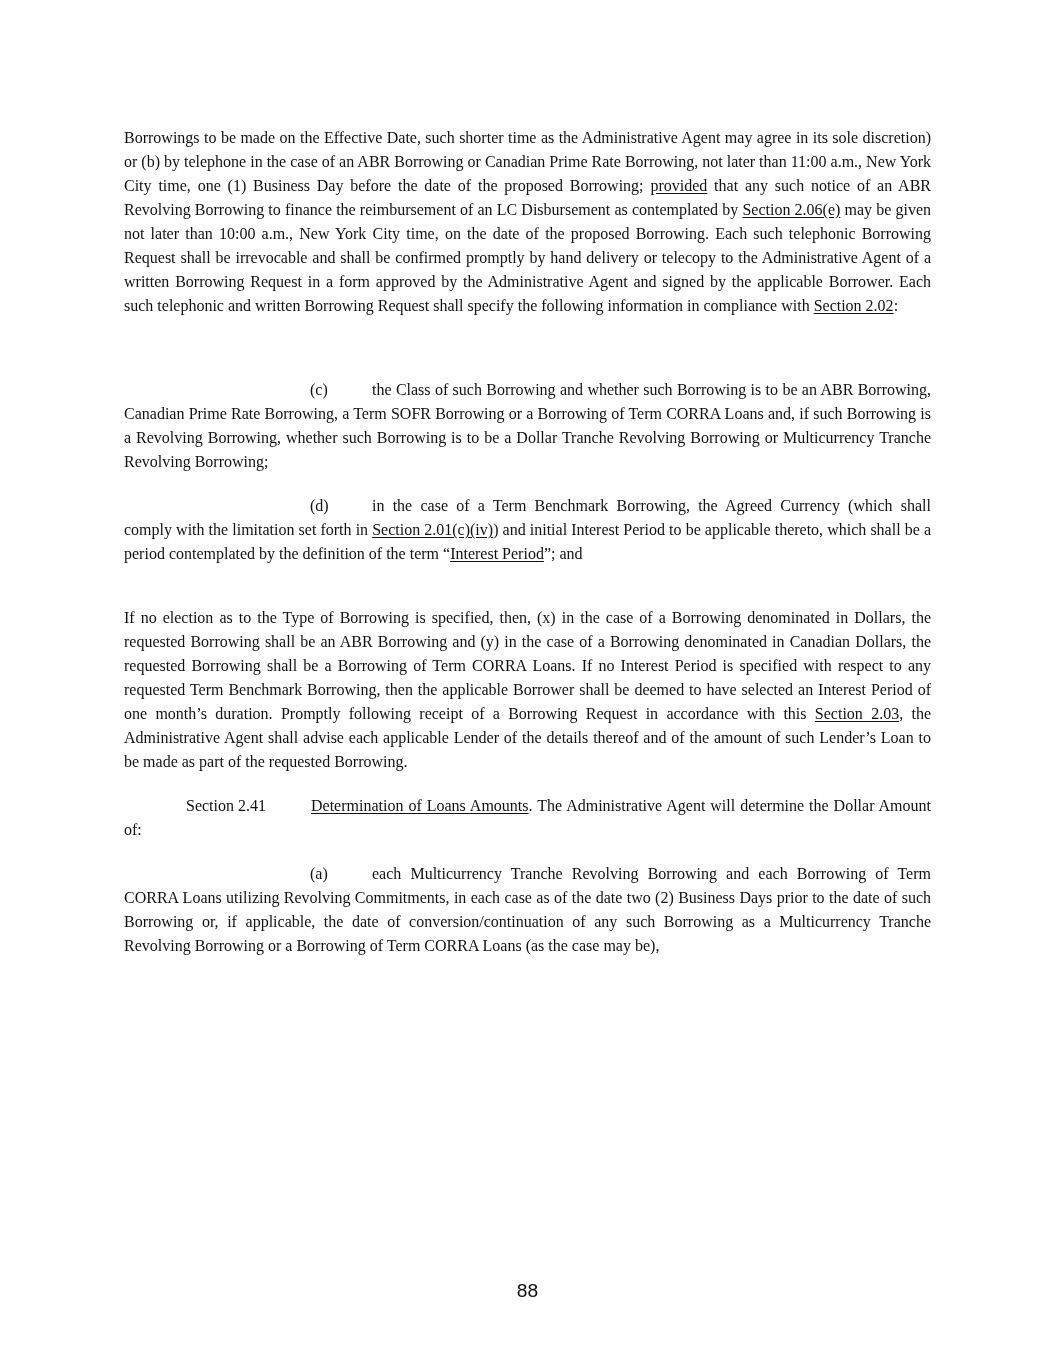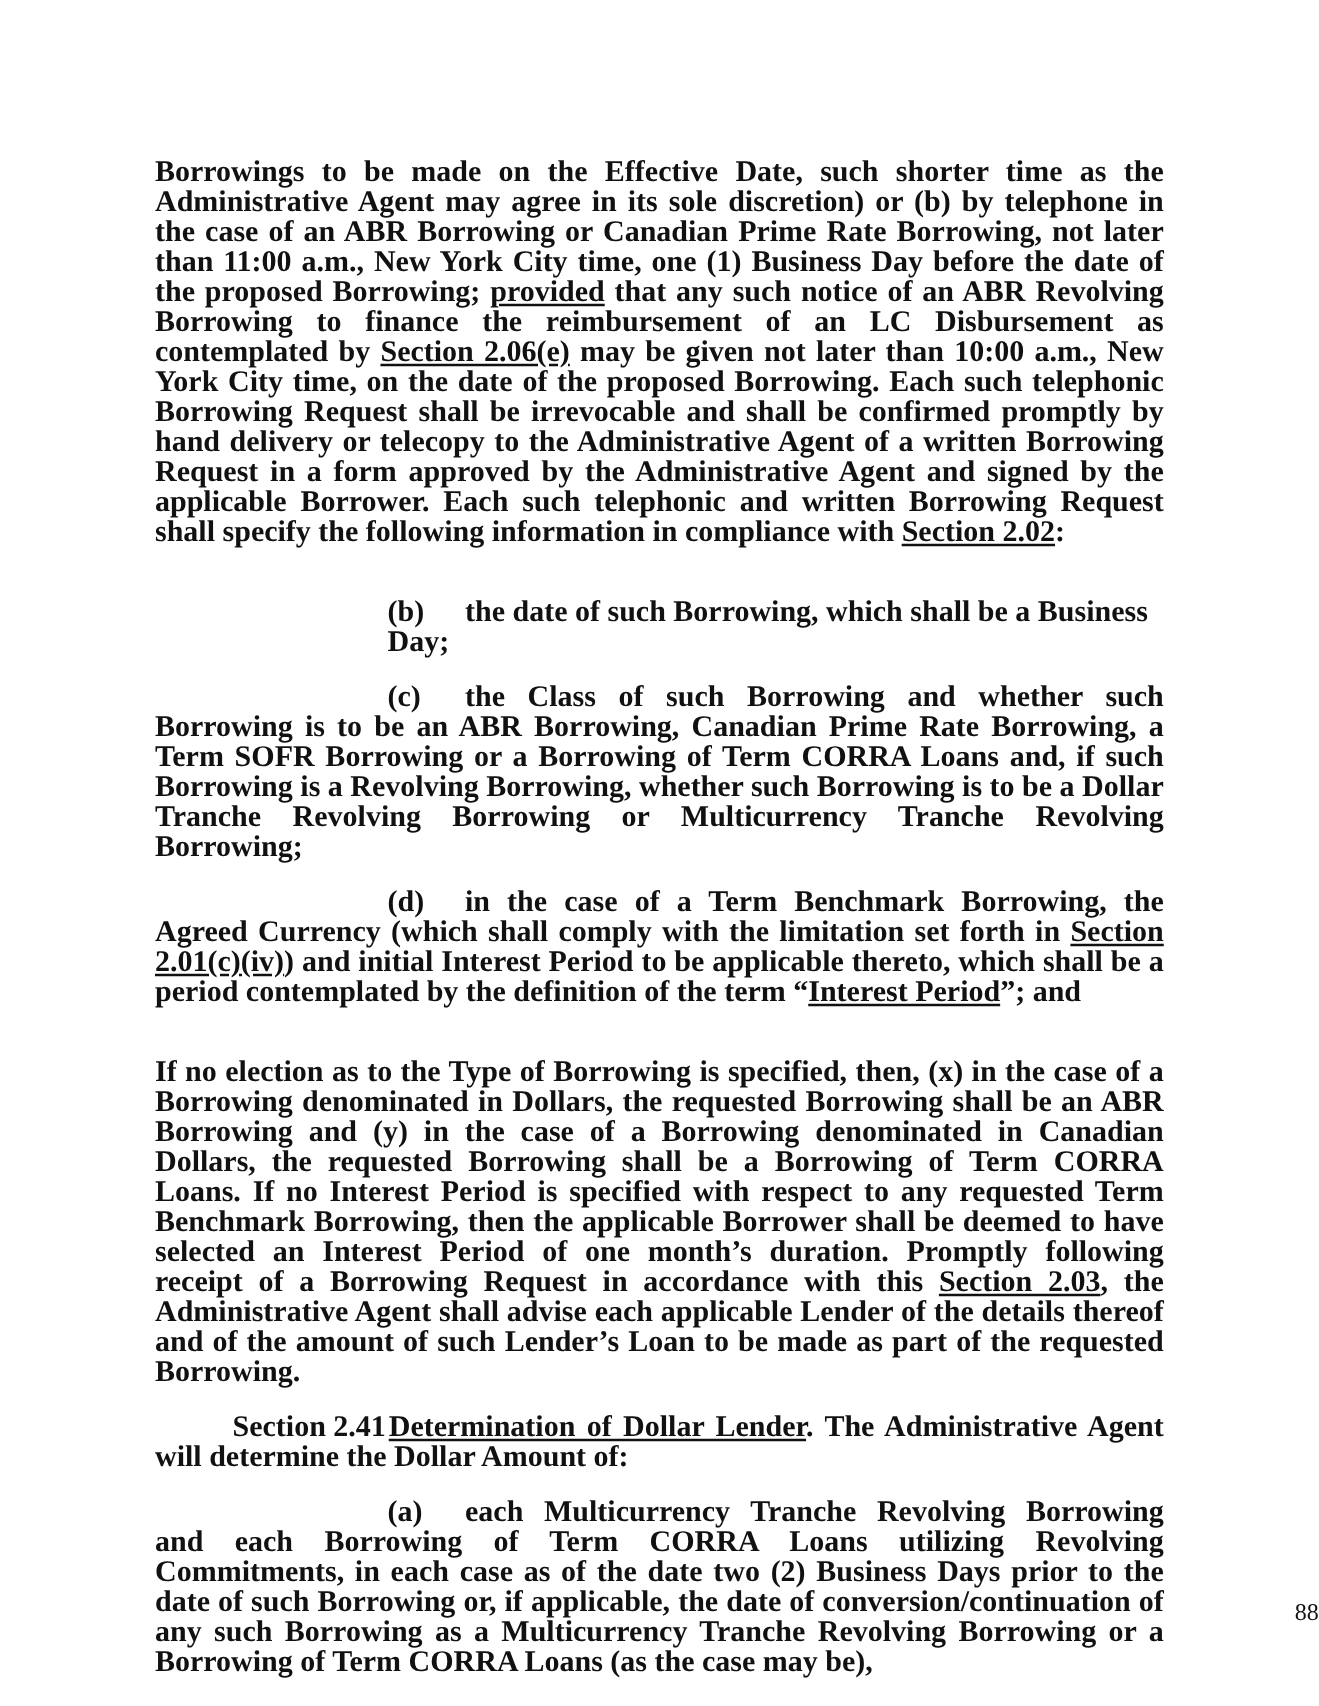--- a/index.html
+++ b/index.html
@@ -1,58 +1,57 @@
 <!DOCTYPE html>
 <html><head>
 <meta charset="utf-8">
 <style>
   html, body { margin: 0; padding: 0; background: #ffffff; }
   body { width: 1055px; height: 1365px; position: relative; overflow: hidden; }
   .page {
     position: absolute; left: 124px; top: 126px; width: 807px;
     font-family: "Liberation Serif", serif;
-    font-size: 24px; line-height: 24px; color: #111111; font-weight: bold;
+    font-size: 16px; line-height: 24px; color: #111111;
   }
   p { margin: 0; text-align: justify; }
   .u { text-decoration: underline; text-underline-offset: 2px; }
   .gap { height: 20px; }
   .item-short { padding-left: 186px; text-align: left; }
   .item-short .lbl, .item-long .lbl { display: inline-block; width: 62px; }
   .item-long { text-indent: 186px; }
   .sec-head { text-indent: 62px; }
   .sec-num { display: inline-block; width: 125px; text-indent: 0; }
   .page-num {
-    position: absolute; left: 0; width: 1055px; top: 1280px; text-align: right;
-    font-family: Liberation Serif, serif; font-size: 19.2px; color: #111111;
+    position: absolute; left: 0; width: 1055px; top: 1280px; text-align: center;
+    font-family: Liberation Sans, sans-serif; font-size: 19.2px; color: #111111;
   }
 </style>
 </head>
 <body>
 
 <div class="page">
 
   <p><span>Borrowings to be made on the Effective Date, such shorter time as the Administrative Agent may agree in its sole discretion) or (b) by telephone in the case of an ABR Borrowing or Canadian Prime Rate Borrowing, not later than 11:00 a.m., New York City time, one (1) Business Day before the date of the proposed Borrowing; </span><span class="u">provided</span><span> that any such notice of an ABR Revolving Borrowing to finance the reimbursement of an LC Disbursement as contemplated by </span><span class="u">Section 2.06(e)</span><span> may be given not later than 10:00 a.m., New York City time, on the date of the proposed Borrowing.  Each such telephonic Borrowing Request shall be irrevocable and shall be confirmed promptly by hand delivery or telecopy to the Administrative Agent of a written Borrowing Request in a form approved by the Administrative Agent and signed by the applicable Borrower.  Each such telephonic and written Borrowing Request shall specify the following information in compliance with </span><span class="u">Section 2.02</span><span>:</span></p>
 
   <div class="gap"></div>
 
   <div class="gap"></div>
-  <p class="item-short"><span class="lbl">(b)</span><span>the date of such Borrowing, which shall be a Business Day;</span></p>
 
   <div class="gap"></div>
   <p class="item-long"><span class="lbl" style="text-indent:0">(c)</span><span>the Class of such Borrowing and whether such Borrowing is to be an ABR Borrowing, Canadian Prime Rate Borrowing, a Term SOFR Borrowing or a Borrowing of Term CORRA Loans and, if such Borrowing is a Revolving Borrowing, whether such Borrowing is to be a Dollar Tranche Revolving Borrowing or Multicurrency Tranche Revolving Borrowing;</span></p>
 
   <div class="gap"></div>
   <p class="item-long"><span class="lbl" style="text-indent:0">(d)</span><span>in the case of a Term Benchmark Borrowing, the Agreed Currency (which shall comply with the limitation set forth in </span><span class="u">Section 2.01(c)(iv)</span><span>) and initial Interest Period to be applicable thereto, which shall be a period contemplated by the definition of the term “</span><span class="u">Interest Period</span><span>”; and</span></p>
 
   <div class="gap"></div>
 
   <div class="gap"></div>
   <p><span>If no election as to the Type of Borrowing is specified, then, (x) in the case of a Borrowing denominated in Dollars, the requested Borrowing shall be an ABR Borrowing and (y) in the case of a Borrowing denominated in Canadian Dollars, the requested Borrowing shall be a Borrowing of Term CORRA Loans.  If no Interest Period is specified with respect to any requested Term Benchmark Borrowing, then the applicable Borrower shall be deemed to have selected an Interest Period of one month’s duration.  Promptly following receipt of a Borrowing Request in accordance with this </span><span class="u">Section 2.03</span><span>, the Administrative Agent shall advise each applicable Lender of the details thereof and of the amount of such Lender’s Loan to be made as part of the requested Borrowing.</span></p>
 
   <div class="gap"></div>
-  <p class="sec-head"><span class="sec-num">Section 2.41</span><span class="u">Determination of Dollar Lender</span><span>.  The Administrative Agent will determine the Dollar Amount of:</span></p>
+  <p class="sec-head"><span class="sec-num">Section 2.41</span><span class="u">Determination of Loans Amounts</span><span>.  The Administrative Agent will determine the Dollar Amount of:</span></p>
 
   <div class="gap"></div>
   <p class="item-long"><span class="lbl" style="text-indent:0">(a)</span><span>each Multicurrency Tranche Revolving Borrowing and each Borrowing of Term CORRA Loans utilizing Revolving Commitments, in each case as of the date two (2) Business Days prior to the date of such Borrowing or, if applicable, the date of conversion/continuation of any such Borrowing as a Multicurrency Tranche Revolving Borrowing or a Borrowing of Term CORRA Loans (as the case may be),</span></p>
 
 </div>
 
 <div class="page-num">88</div>
 
 </body></html>

